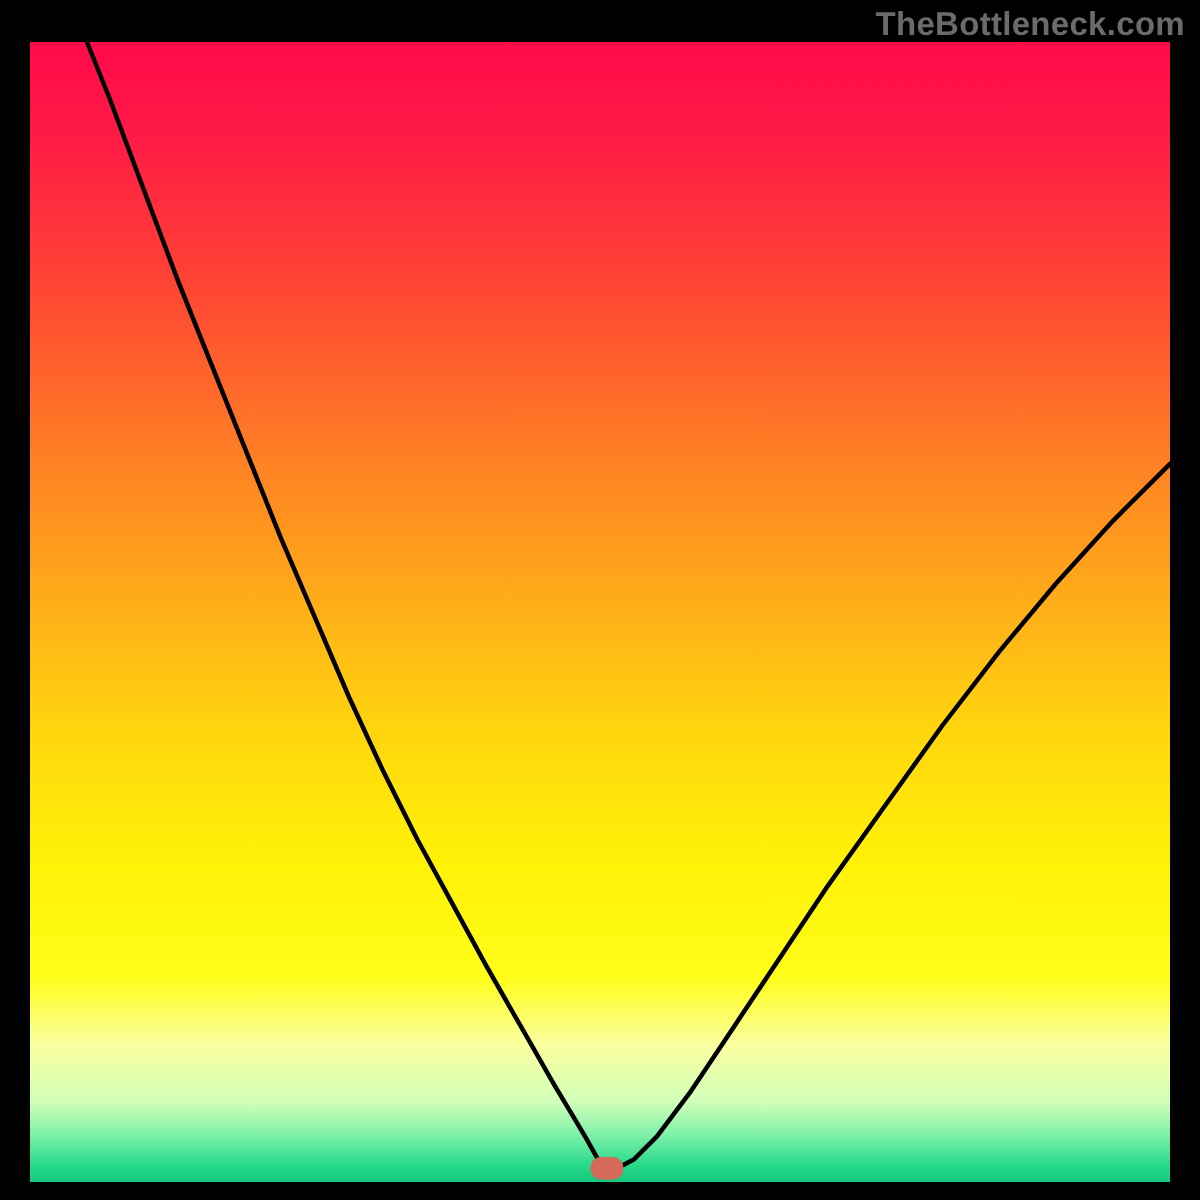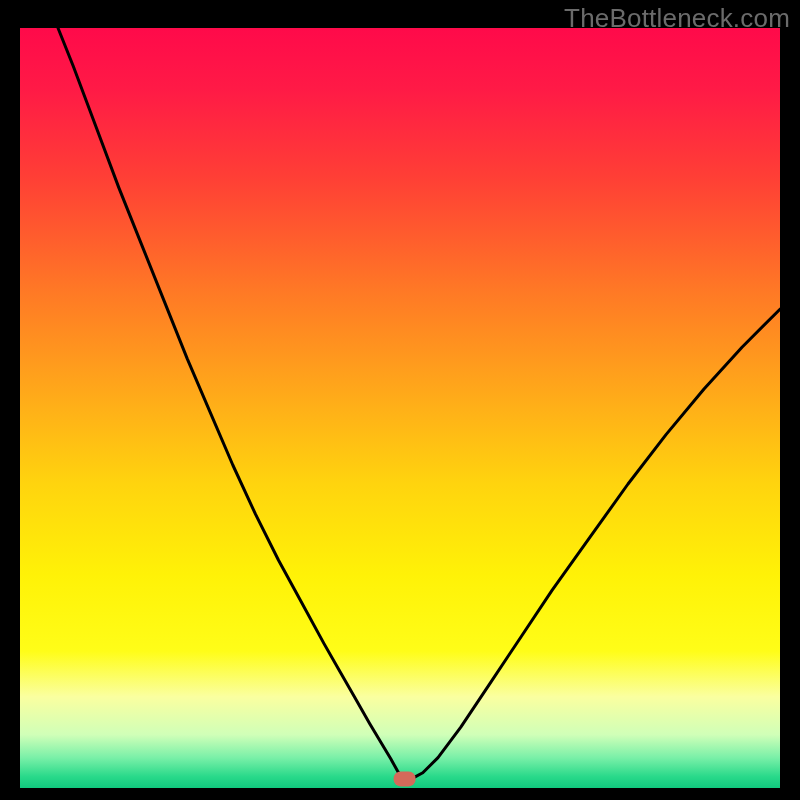--- a/index.html
+++ b/index.html
@@ -14,22 +14,22 @@
   .chart-wrap {
     position: relative;
     width: 800px;
     height: 800px;
   }
   .watermark {
     position: absolute;
     top: 3px;
     right: 10px;
     color: #6b6b6b;
-    font-size: 26px;
-    font-weight: 400;
+    font-size: 22px;
+    font-weight: 700;
     letter-spacing: 0.2px;
     z-index: 10;
   }
   svg {
     display: block;
   }
 </style>
 </head>
 <body>
 

